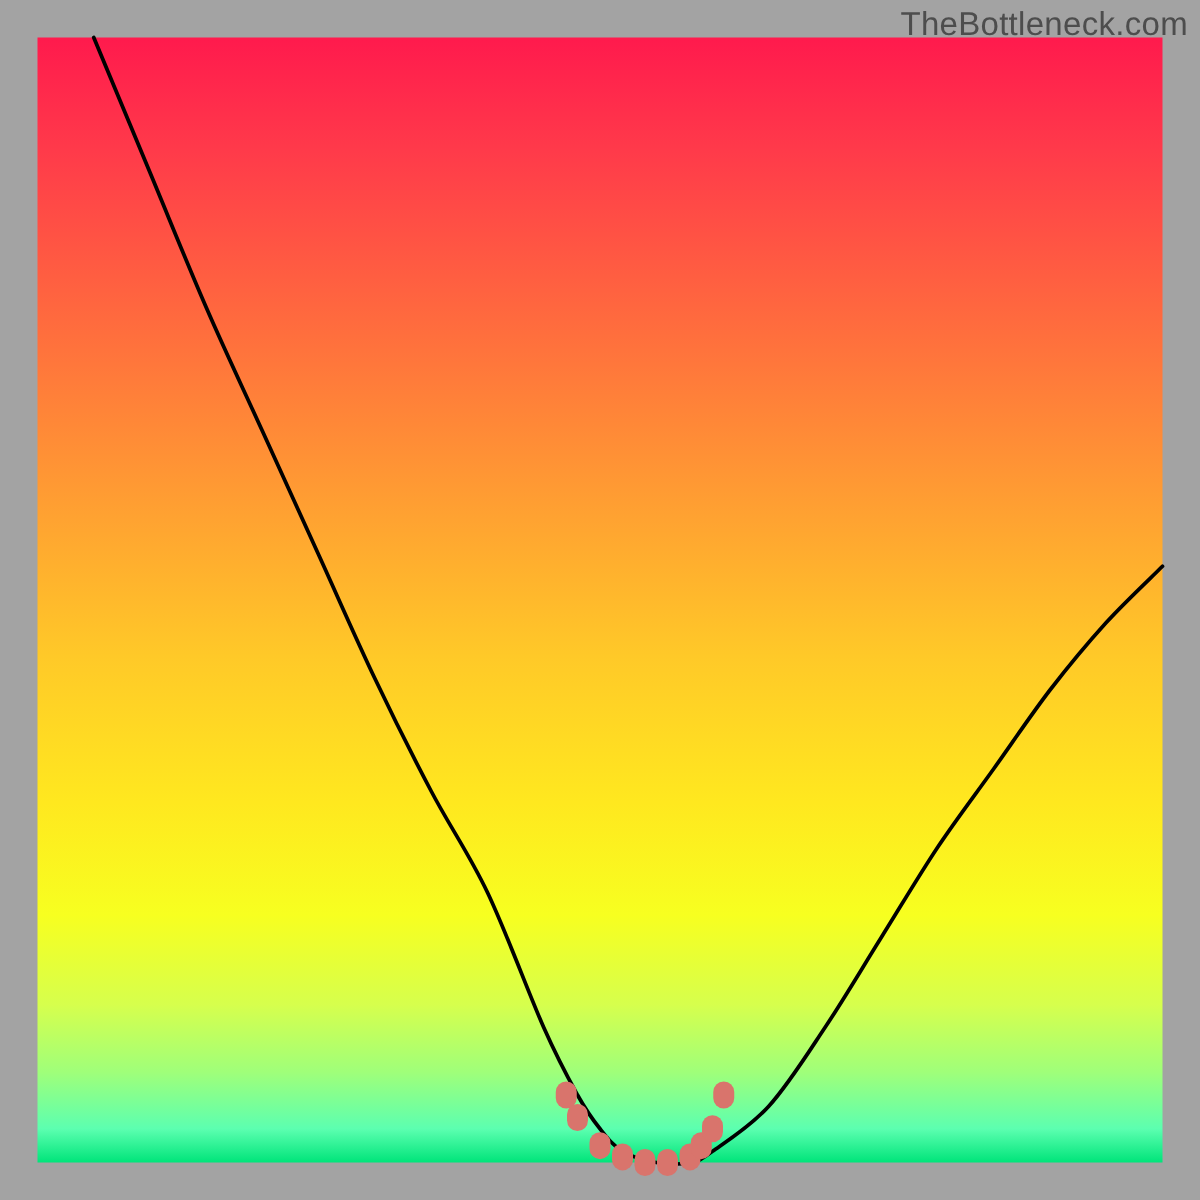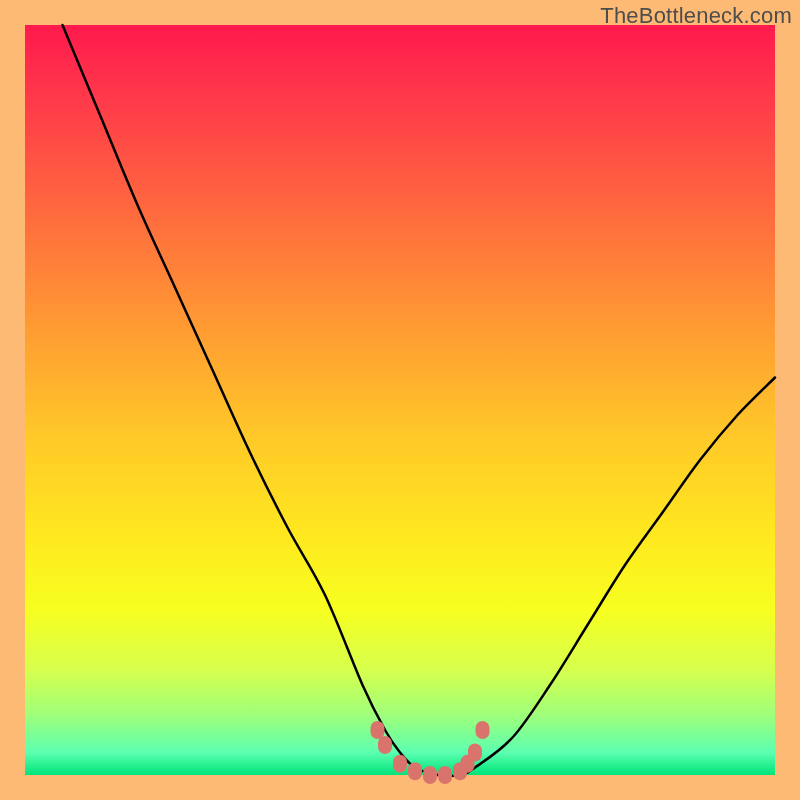--- a/index.html
+++ b/index.html
@@ -10,21 +10,21 @@
     background: #000;
     overflow: hidden;
     font-family: Arial, Helvetica, sans-serif;
   }
   .frame {
     position: absolute;
     left: 0;
     top: 0;
     width: 800px;
     height: 800px;
-    background: #fdba74;
+    background: #a3a3a3;
   }
   .plot {
     position: absolute;
     left: 25px;
     top: 25px;
     width: 750px;
     height: 750px;
     background: linear-gradient(to bottom,
       #ff1a4d 0%,
       #ff3a4a 10%,

